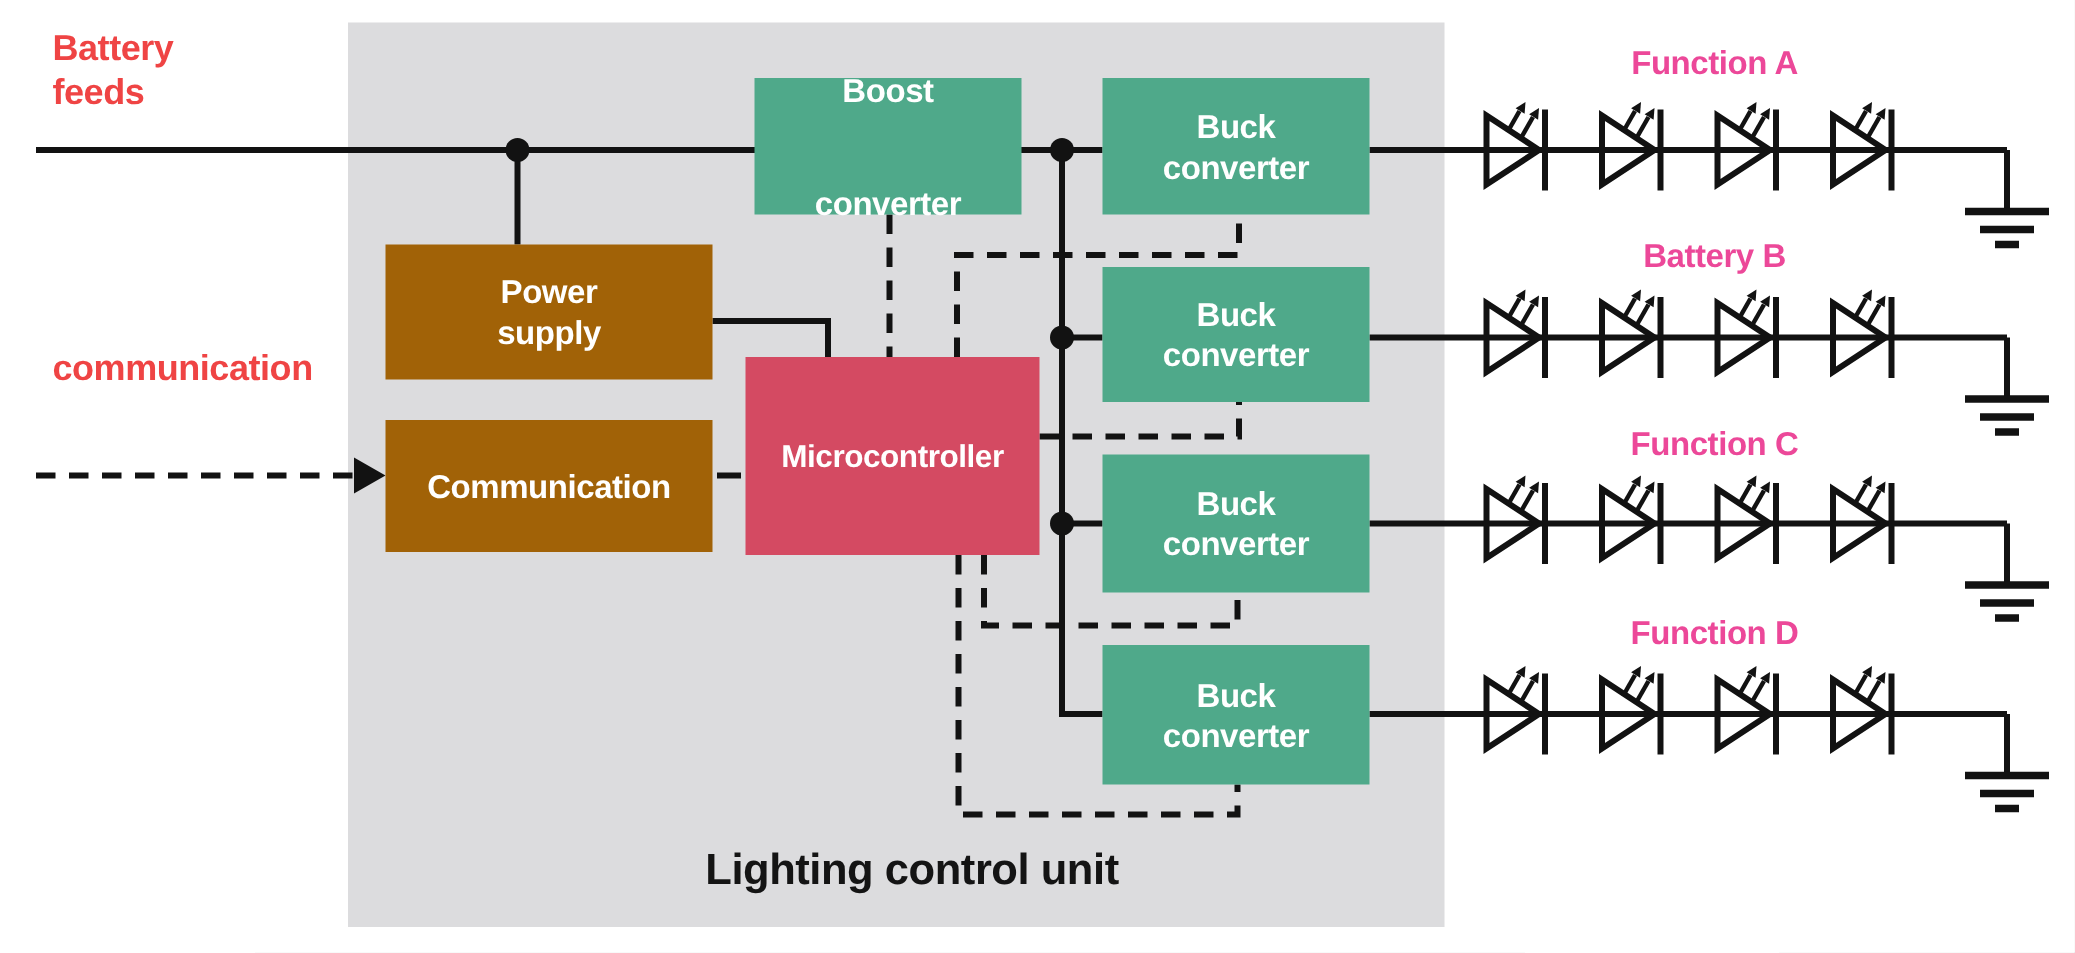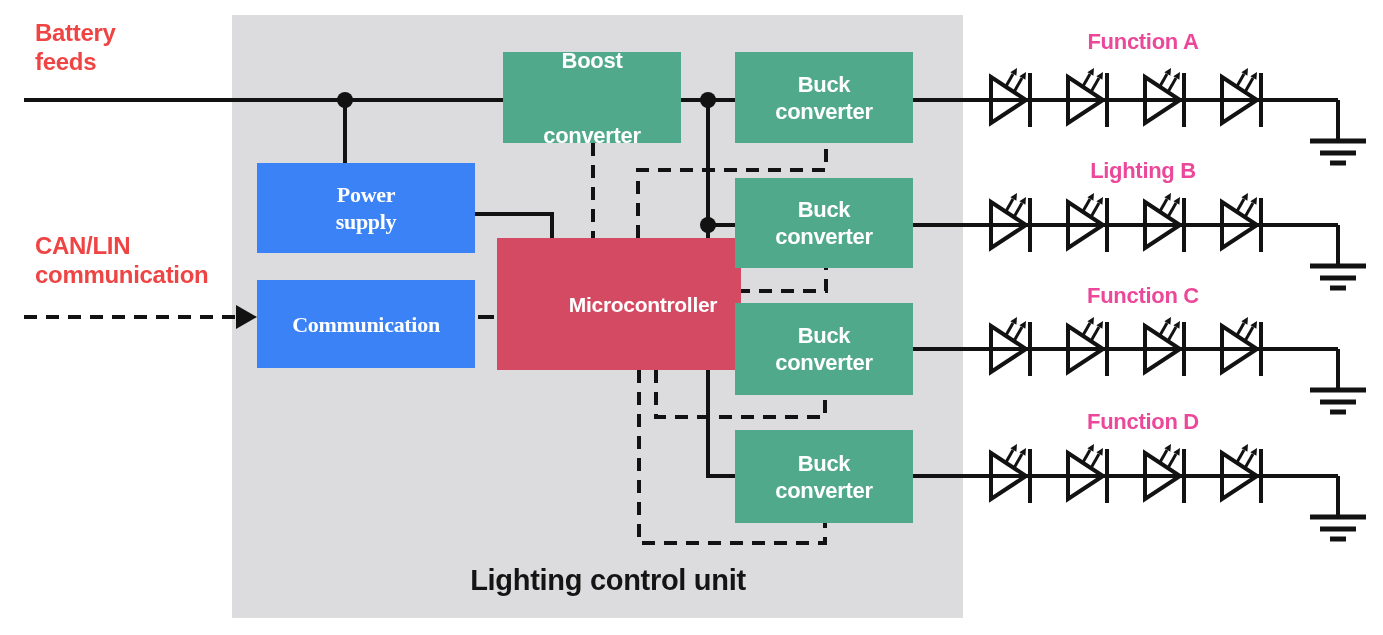--- a/index.html
+++ b/index.html
@@ -8,21 +8,21 @@
     font-family:"Liberation Sans",sans-serif;
   }
   .stage svg{position:absolute;left:0;top:0;}
   .unit-bg{position:absolute;left:232px;top:15px;width:731px;height:603px;background:#dcdcde;}
   .block{
     position:absolute;display:flex;flex-direction:column;justify-content:center;align-items:center;
     color:#ffffff;font-weight:bold;font-size:22px;line-height:27px;text-align:center;
     letter-spacing:-0.3px;
   }
   .green{background:#4fa98a;}
-  .blue{background:#3b82f6;font-family:Liberation Serif, serif;}
+  .blue{background:#a16207;}
   .red{background:#d44a62;}
   .lbl{
     position:absolute;color:#ef4444;font-weight:bold;font-size:24px;line-height:29px;
     letter-spacing:-0.3px;white-space:nowrap;
   }
   .fn-lbl{
     position:absolute;width:280px;text-align:center;color:#ec4899;font-weight:bold;
     font-size:22px;line-height:26px;letter-spacing:-0.3px;
   }
   .unit-title{
@@ -118,39 +118,38 @@
       <use href="#led" x="1222" y="476"></use>
       <use href="#gnd" x="1338" y="476"></use>
     </g>
   </svg>
 
   <div class="lbl" style="left:35px;top:18px;">
     <div>Battery</div>
     <div>feeds</div>
   </div>
   <div class="lbl" style="left:35px;top:231px;">
-    <div>CAN/LIN</div>
     <div>communication</div>
   </div>
 
   <div class="block green" style="left:503px;top:52px;width:178px;height:91px;gap:48px;">
     <div>Boost</div>
     <div>converter</div>
   </div>
 
   <div class="block blue" style="left:257px;top:163px;width:218px;height:90px;">
     <div>Power</div>
     <div>supply</div>
   </div>
 
   <div class="block blue" style="left:257px;top:280px;width:218px;height:88px;">
     <div>Communication</div>
   </div>
 
-  <div class="block red" style="left:497px;top:238px;width:196px;height:132px;font-size:21px;padding-left:48px;">
+  <div class="block red" style="left:497px;top:238px;width:196px;height:132px;font-size:21px;">
     <div>Microcontroller</div>
   </div>
 
   <div class="block green" style="left:735px;top:52px;width:178px;height:91px;">
     <div>Buck</div>
     <div>converter</div>
   </div>
   <div class="block green" style="left:735px;top:178px;width:178px;height:90px;">
     <div>Buck</div>
     <div>converter</div>
@@ -158,19 +157,19 @@
   <div class="block green" style="left:735px;top:303px;width:178px;height:92px;">
     <div>Buck</div>
     <div>converter</div>
   </div>
   <div class="block green" style="left:735px;top:430px;width:178px;height:93px;">
     <div>Buck</div>
     <div>converter</div>
   </div>
 
   <div class="fn-lbl" style="left:1003px;top:29px;">Function A</div>
-  <div class="fn-lbl" style="left:1003px;top:158px;">Lighting B</div>
+  <div class="fn-lbl" style="left:1003px;top:158px;">Battery B</div>
   <div class="fn-lbl" style="left:1003px;top:409px;">Function D</div>
   <div class="fn-lbl" style="left:1003px;top:283px;">Function C</div>
 
   <div class="unit-title">Lighting control unit</div>
 
 </div>
 
 </body></html>

